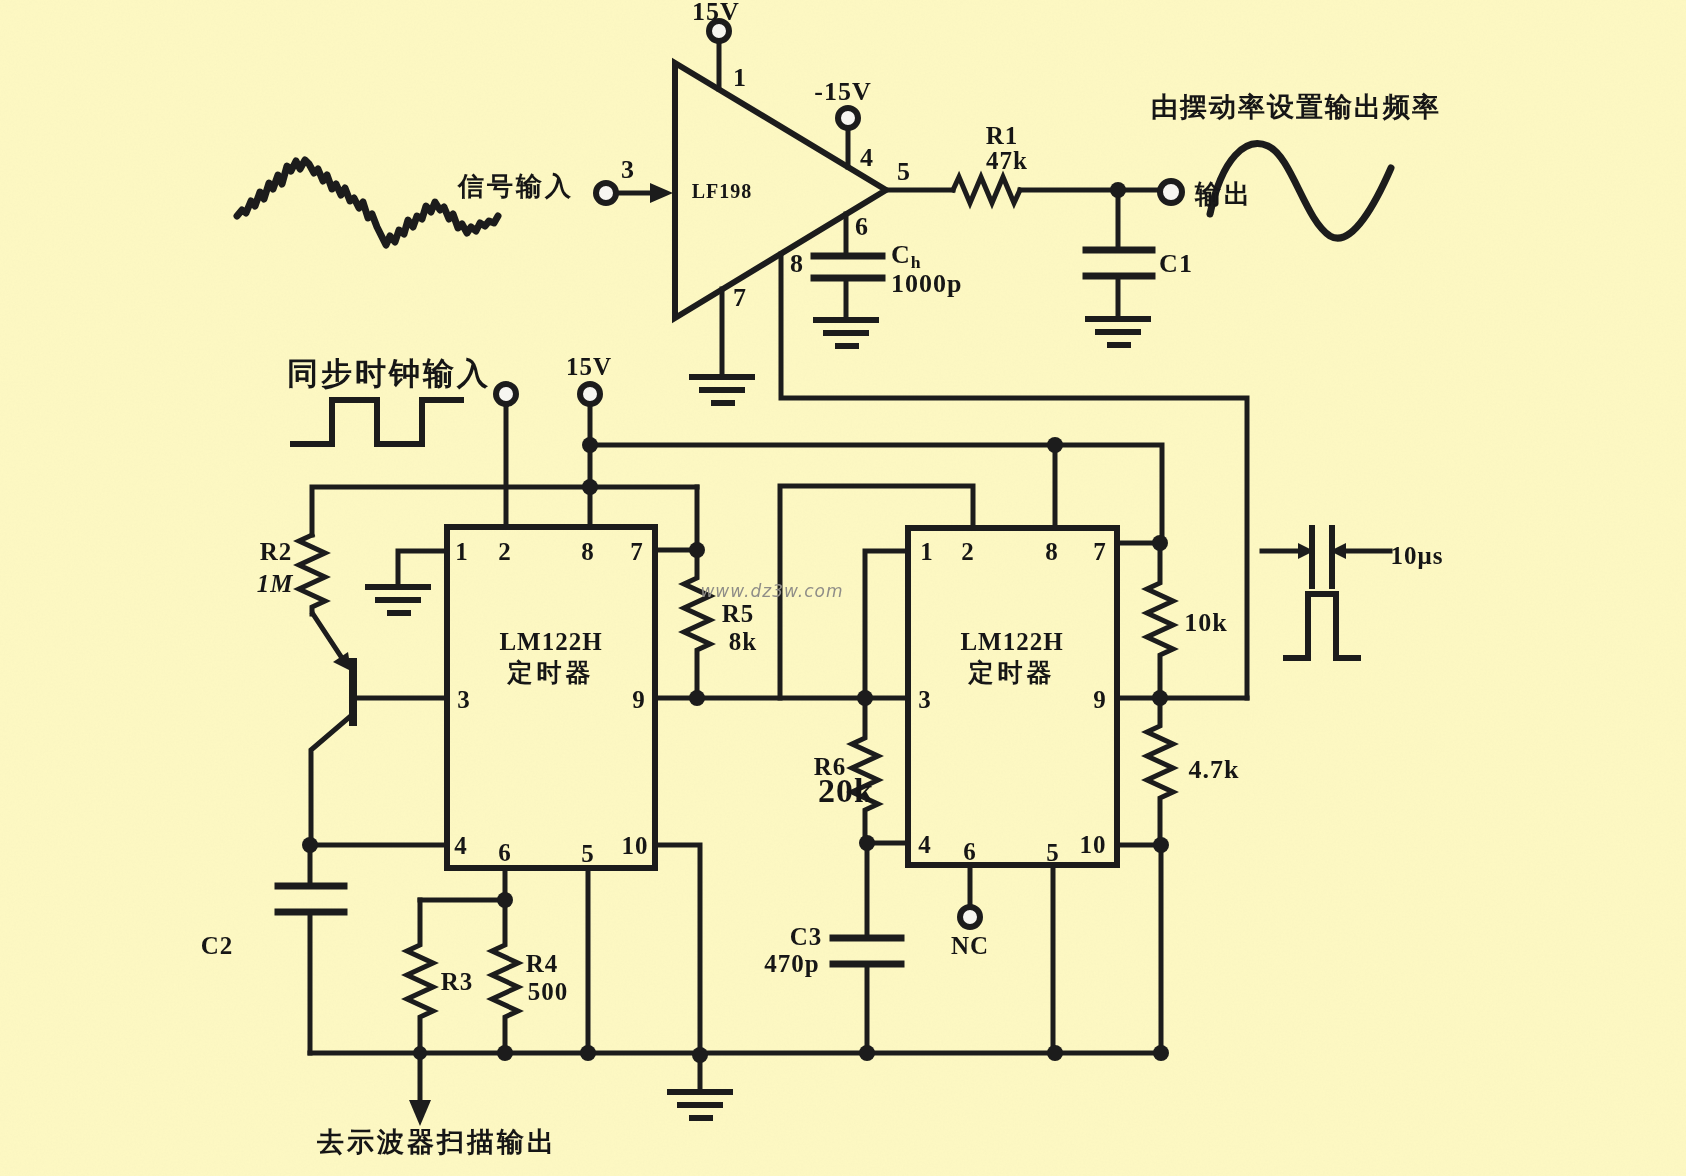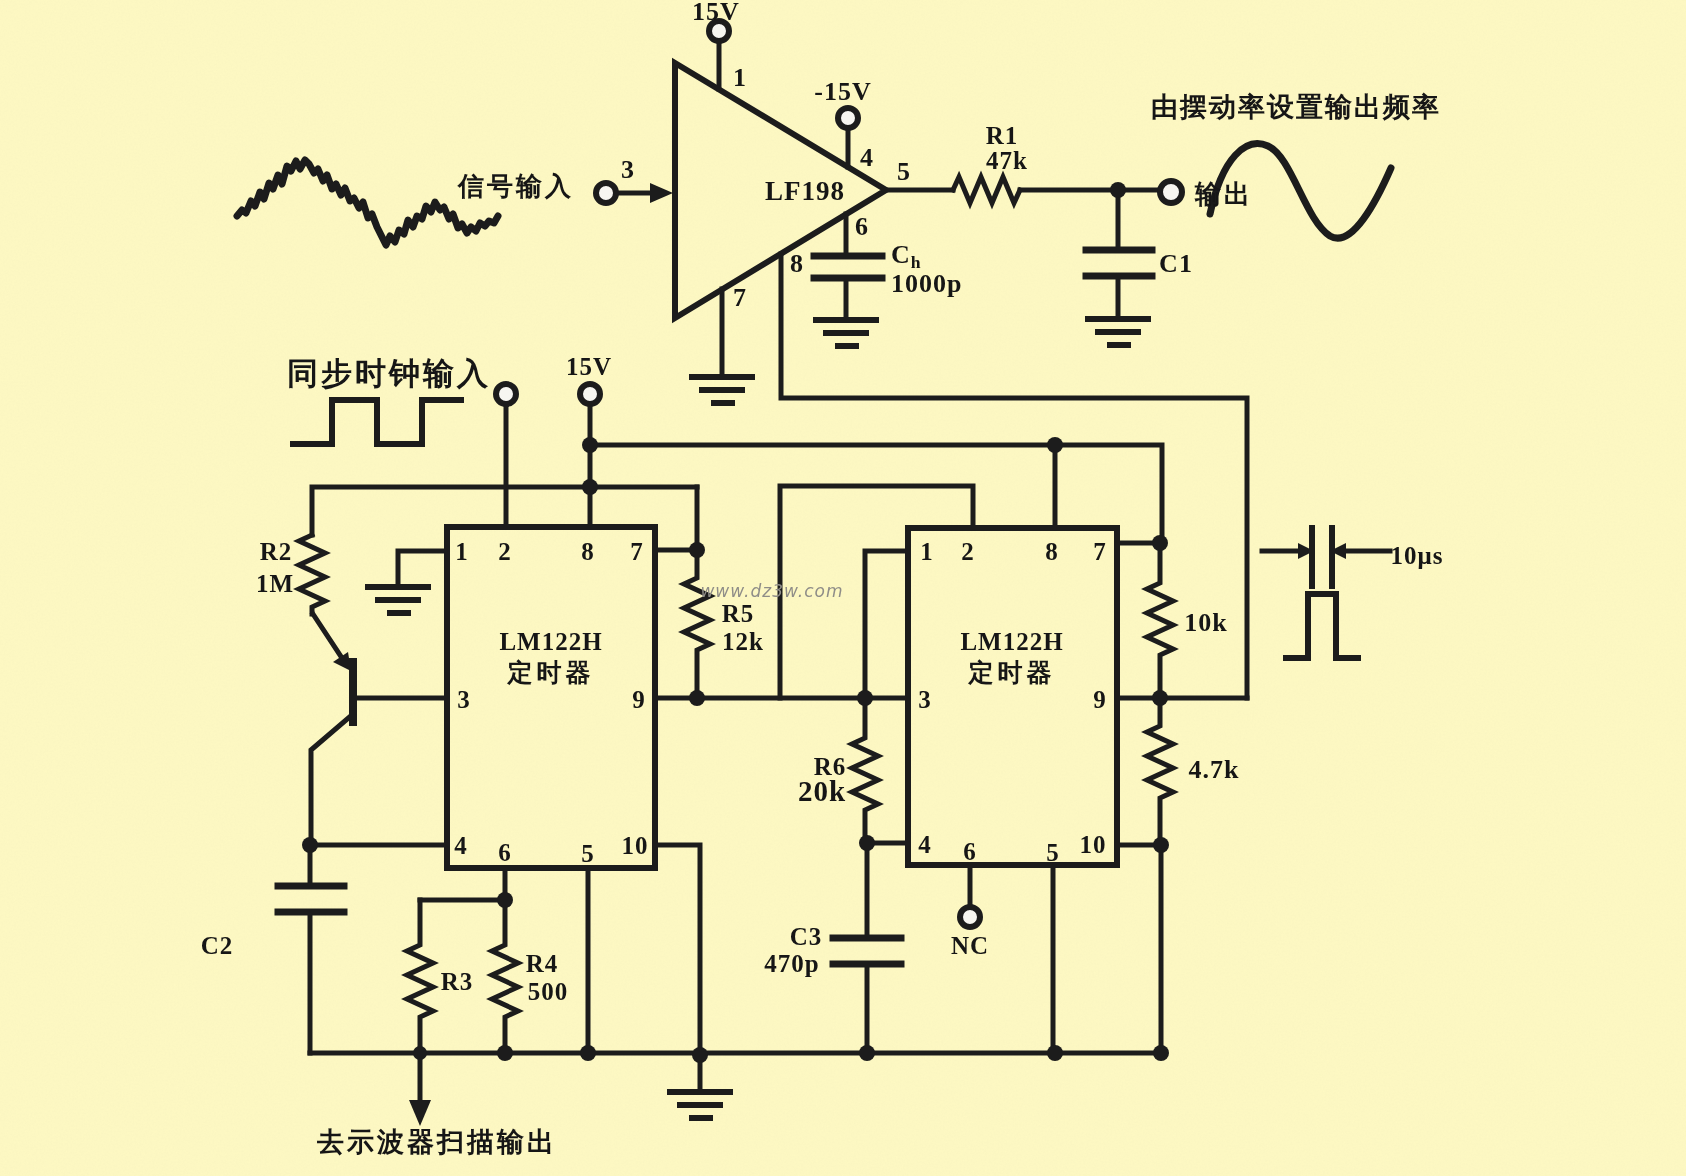--- a/index.html
+++ b/index.html
@@ -162,56 +162,56 @@
       <circle cx="1161" cy="1053" r="8"></circle>
     </g>
   </svg>
 
   <div class="lbl" style="left:716px;top:12px;font-size:26px;">15V</div>
   <div class="lbl" style="left:740px;top:78px;font-size:26px;">1</div>
   <div class="lbl" style="left:843px;top:92px;font-size:26px;">-15V</div>
   <div class="lbl" style="left:867px;top:158px;font-size:26px;">4</div>
   <div class="lbl" style="left:516px;top:187px;font-size:26px;letter-spacing:3px;">信号输入</div>
   <div class="lbl" style="left:628px;top:170px;font-size:26px;">3</div>
-  <div class="lbl" style="left:805px;top:191px;font-size:27px;">LF198</div>
+  <div class="lbl" style="left:722px;top:191px;font-size:20px;">LF198</div>
   <div class="lbl" style="left:904px;top:172px;font-size:26px;">5</div>
   <div class="lbl" style="left:1002px;top:135px;font-size:25px;">R1</div>
   <div class="lbl" style="left:1007px;top:160px;font-size:25px;">47k</div>
   <div class="lbl lft" style="left:1195px;top:195px;font-size:26px;letter-spacing:3px;">输出</div>
   <div class="lbl" style="left:1296px;top:107px;font-size:27px;letter-spacing:2px;font-family:Liberation Serif, serif;">由摆动率设置输出频率</div>
   <div class="lbl lft" style="left:891px;top:257px;font-size:26px;"><span>C</span><span class="sub">h</span></div>
   <div class="lbl lft" style="left:891px;top:284px;font-size:26px;">1000p</div>
   <div class="lbl" style="left:1176px;top:264px;font-size:26px;">C1</div>
   <div class="lbl" style="left:862px;top:227px;font-size:26px;">6</div>
   <div class="lbl" style="left:797px;top:264px;font-size:26px;">8</div>
   <div class="lbl" style="left:740px;top:298px;font-size:26px;">7</div>
 
   <div class="lbl" style="left:389px;top:373px;font-size:31px;letter-spacing:3px;">同步时钟输入</div>
   <div class="lbl" style="left:589px;top:366px;font-size:25px;">15V</div>
   <div class="lbl" style="left:276px;top:551px;font-size:25px;">R2</div>
-  <div class="lbl" style="left:275px;top:583px;font-size:25px;">1M</div>
+  <div class="lbl" style="left:275px;top:583px;font-size:25px;font-style:italic;">1M</div>
 
   <div class="lbl" style="left:462px;top:551px;font-size:25px;">1</div>
   <div class="lbl" style="left:505px;top:551px;font-size:25px;">2</div>
   <div class="lbl" style="left:588px;top:551px;font-size:25px;">8</div>
   <div class="lbl" style="left:637px;top:551px;font-size:25px;">7</div>
   <div class="lbl" style="left:464px;top:699px;font-size:25px;">3</div>
   <div class="lbl" style="left:639px;top:699px;font-size:25px;">9</div>
   <div class="lbl" style="left:461px;top:845px;font-size:25px;">4</div>
   <div class="lbl" style="left:505px;top:852px;font-size:25px;">6</div>
   <div class="lbl" style="left:588px;top:853px;font-size:25px;">5</div>
   <div class="lbl" style="left:635px;top:845px;font-size:25px;">10</div>
   <div class="lbl" style="left:551px;top:641px;font-size:25px;">LM122H</div>
   <div class="lbl" style="left:551px;top:672px;font-size:25px;letter-spacing:4px;">定时器</div>
 
   <div class="lbl wm" style="left:772px;top:591px;font-size:17px;">www.dz3w.com</div>
   <div class="lbl" style="left:738px;top:613px;font-size:25px;">R5</div>
-  <div class="lbl" style="left:743px;top:641px;font-size:25px;">12k</div>
+  <div class="lbl" style="left:743px;top:641px;font-size:25px;">8k</div>
   <div class="lbl" style="left:830px;top:766px;font-size:25px;">R6</div>
-  <div class="lbl" style="left:822px;top:791px;font-size:29px;">20k</div>
+  <div class="lbl" style="left:846px;top:791px;font-size:34px;">20k</div>
 
   <div class="lbl" style="left:927px;top:551px;font-size:25px;">1</div>
   <div class="lbl" style="left:968px;top:551px;font-size:25px;">2</div>
   <div class="lbl" style="left:1052px;top:551px;font-size:25px;">8</div>
   <div class="lbl" style="left:1100px;top:551px;font-size:25px;">7</div>
   <div class="lbl" style="left:925px;top:699px;font-size:25px;">3</div>
   <div class="lbl" style="left:1100px;top:699px;font-size:25px;">9</div>
   <div class="lbl" style="left:925px;top:844px;font-size:25px;">4</div>
   <div class="lbl" style="left:970px;top:851px;font-size:25px;">6</div>
   <div class="lbl" style="left:1053px;top:852px;font-size:25px;">5</div>

